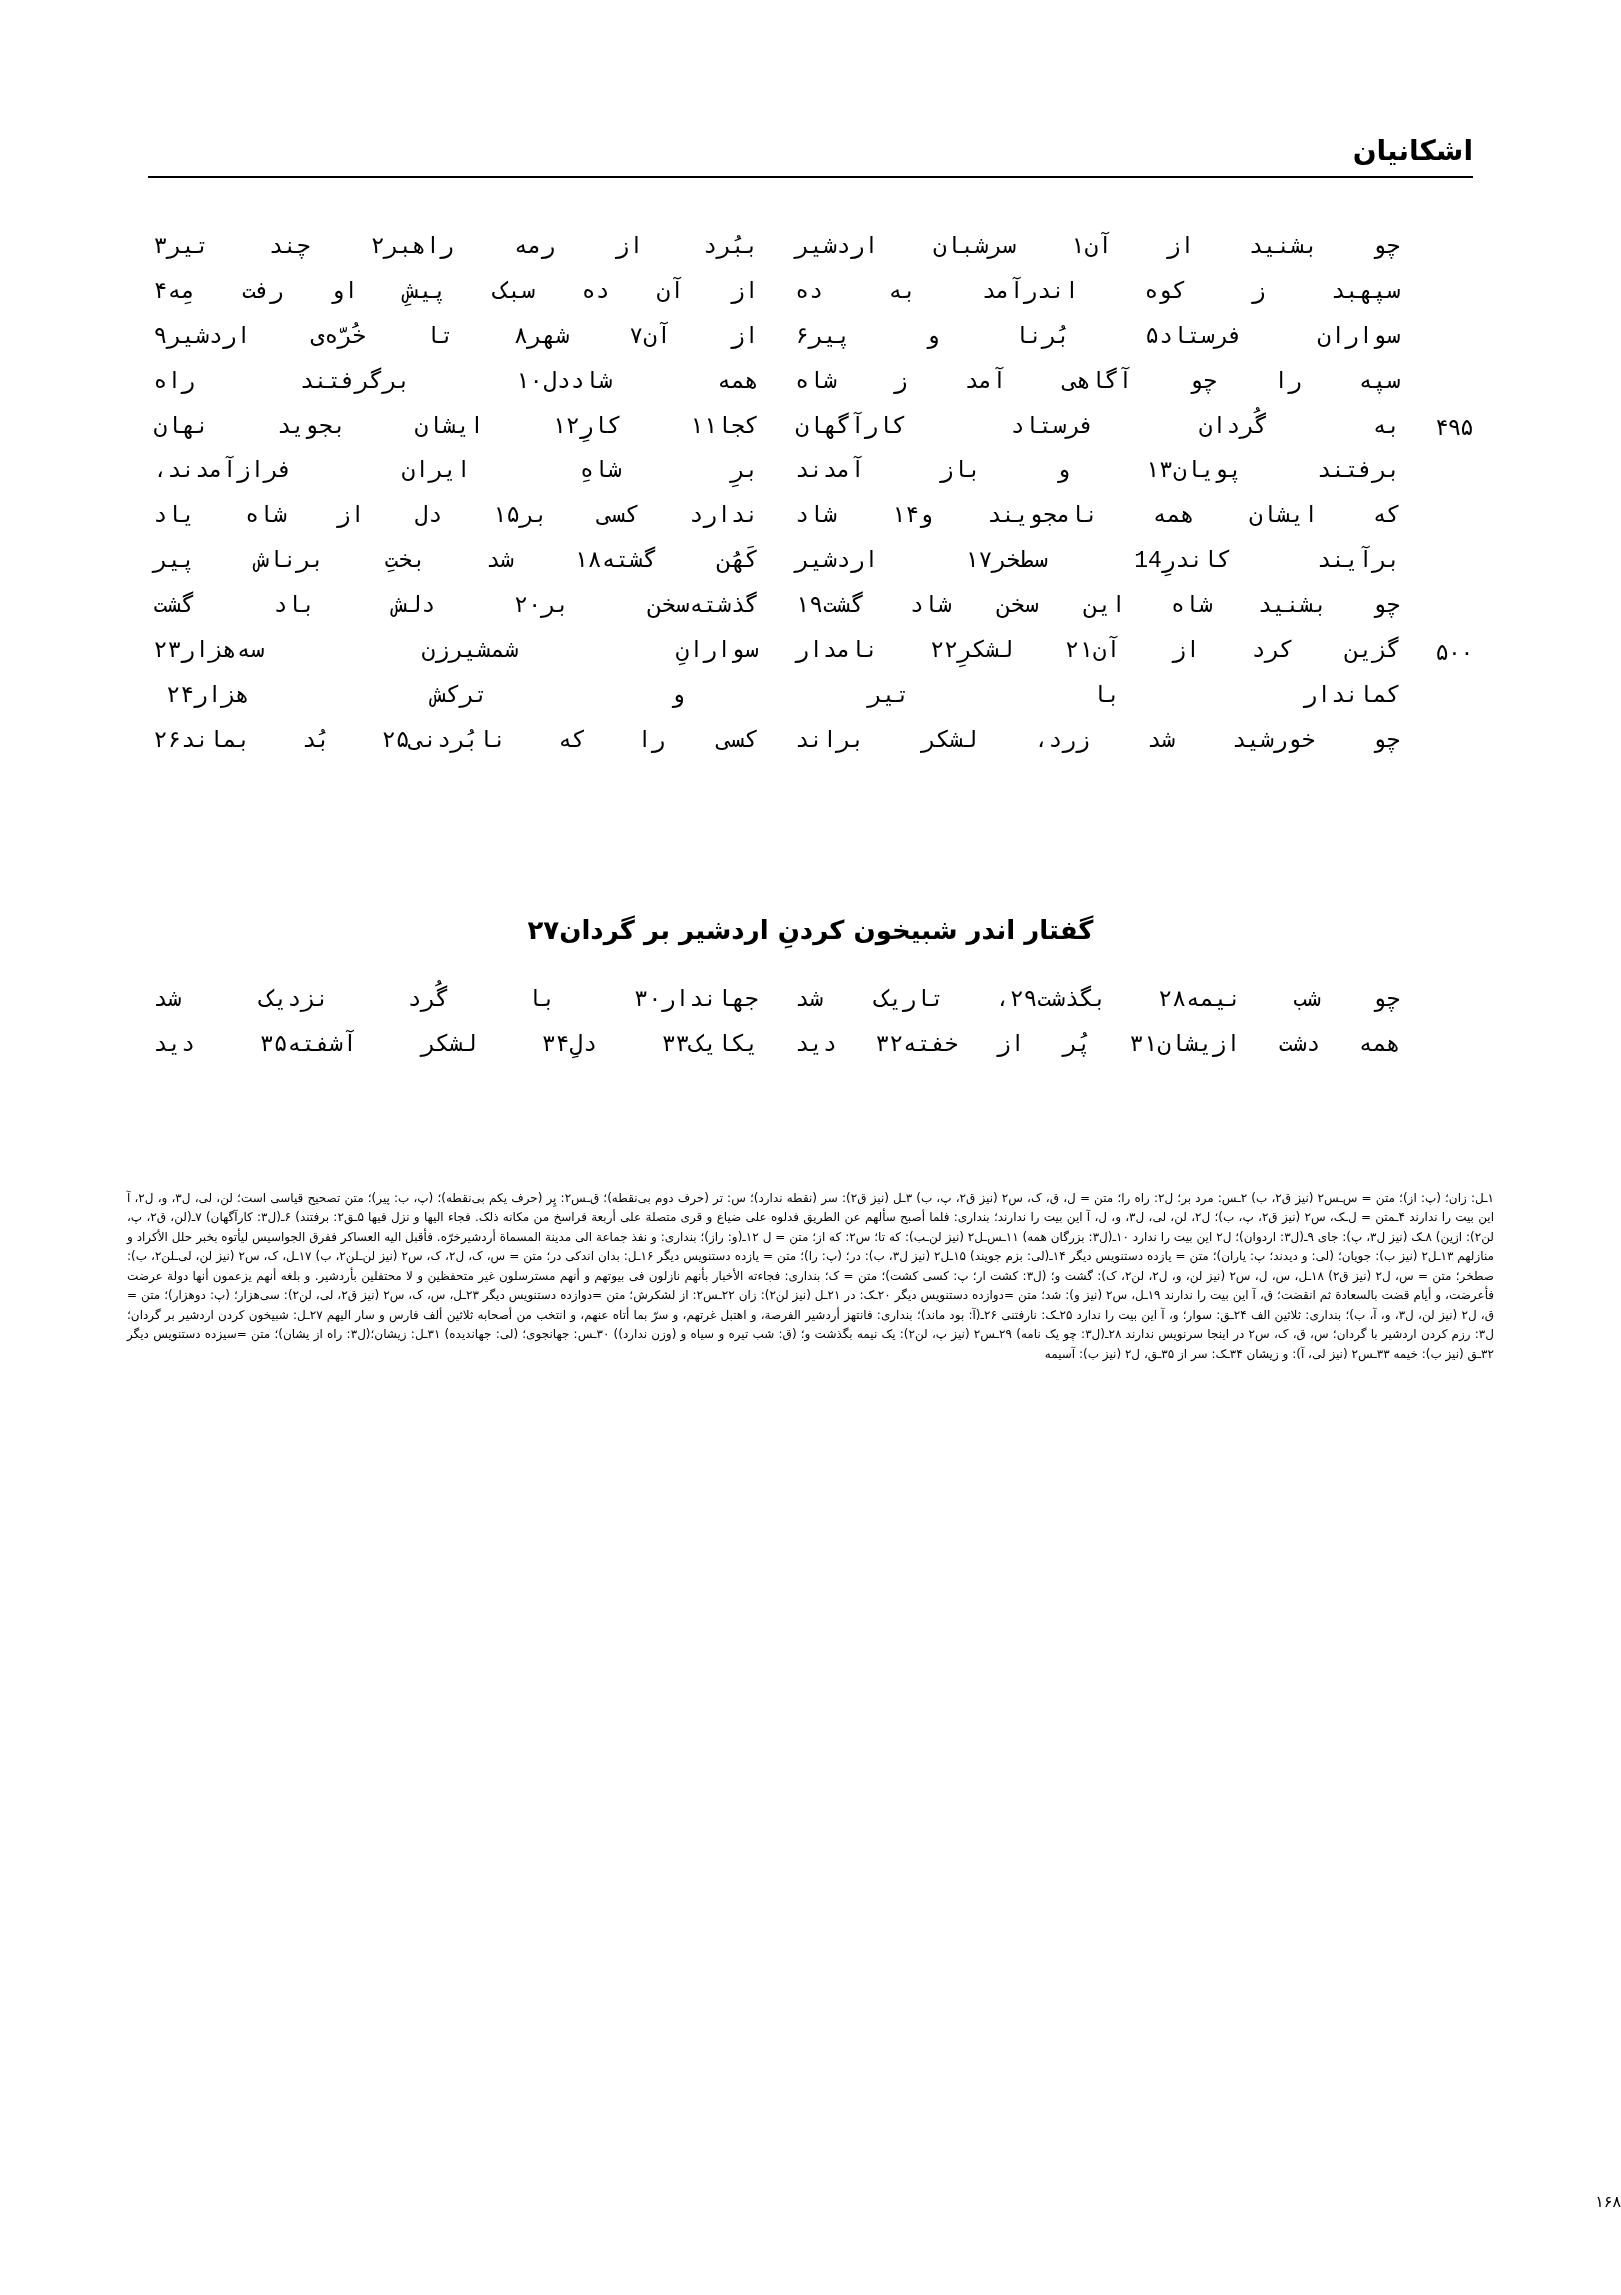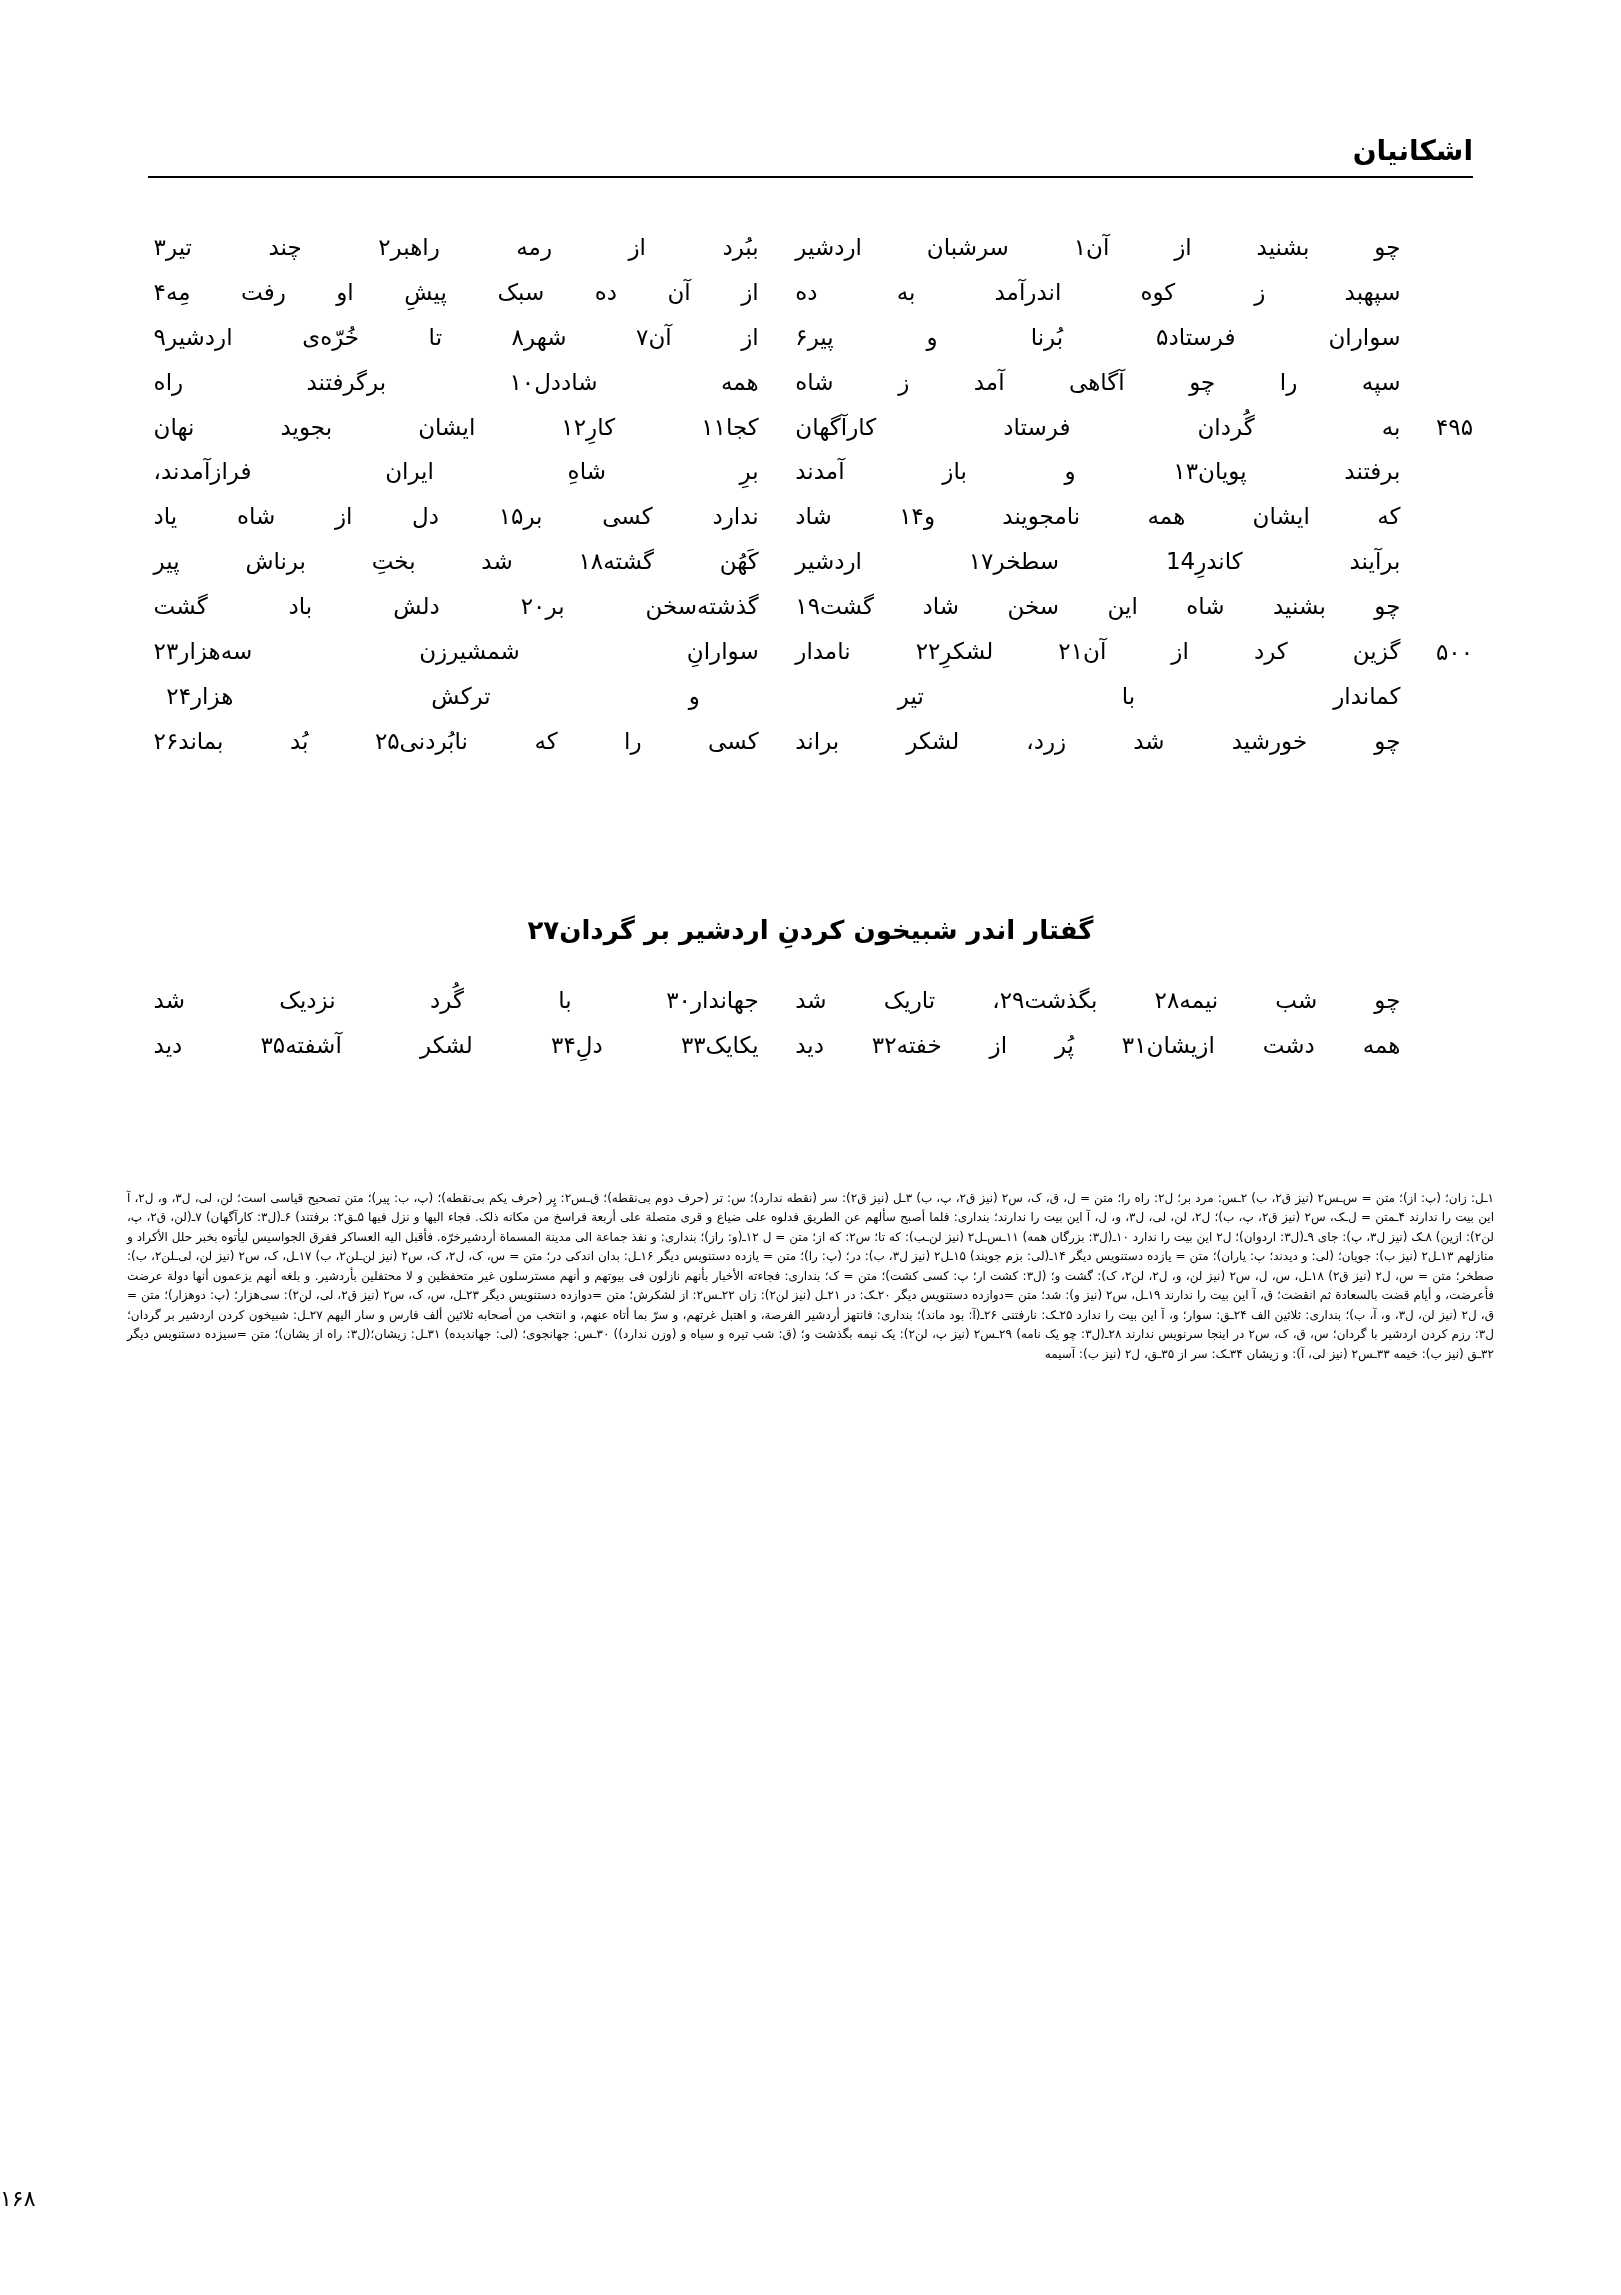--- a/index.html
+++ b/index.html
@@ -65,20 +65,21 @@
     letter-spacing: 0;
   }
   .hemistich {
     flex: 1 1 0;
     font-size: 23px;
     line-height: 1.35;
     text-align: justify;
     text-align-last: justify;
     padding: 0 18.3px;
     white-space: nowrap;
+    font-family: Liberation Mono, monospace;
   }
   .hemistich.first { padding-right: 5.6px; }
   .hemistich.second { padding-left: 5.6px; }
 
   
   .section-heading {
     position: absolute;
     top: 915px;
     right: 148px;
     left: 148px;
@@ -109,22 +110,22 @@
     text-align: justify;
     text-align-last: right;
   }
 
   
   .page-number {
     position: absolute;
     bottom: 84px;
     left: 0;
     right: 0;
-    text-align: left;
-    font-size: 22px;
+    text-align: right;
+    font-size: 16px;
     direction: rtl;
   }
 </style>
 </head>
 <body>
 
 <div class="page">
 
   <div class="header">
     <div class="header-title">اشکانیان</div>

